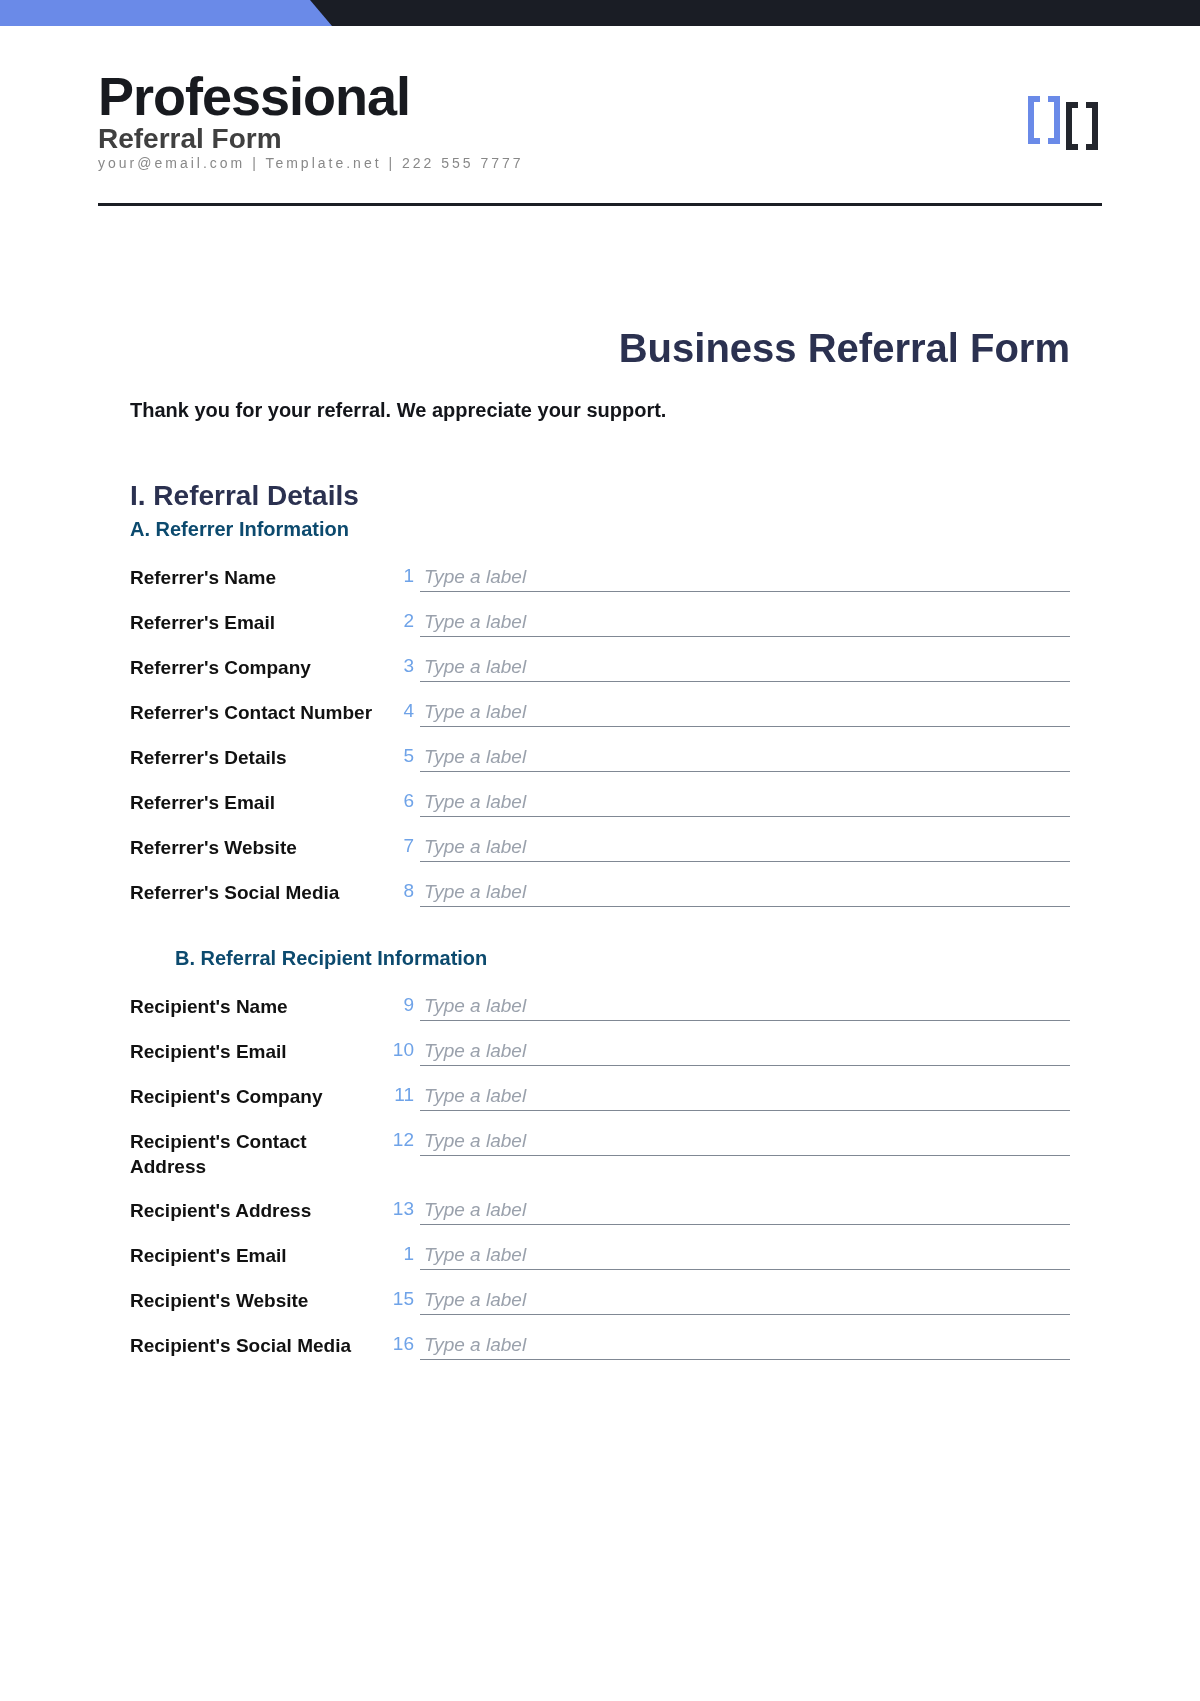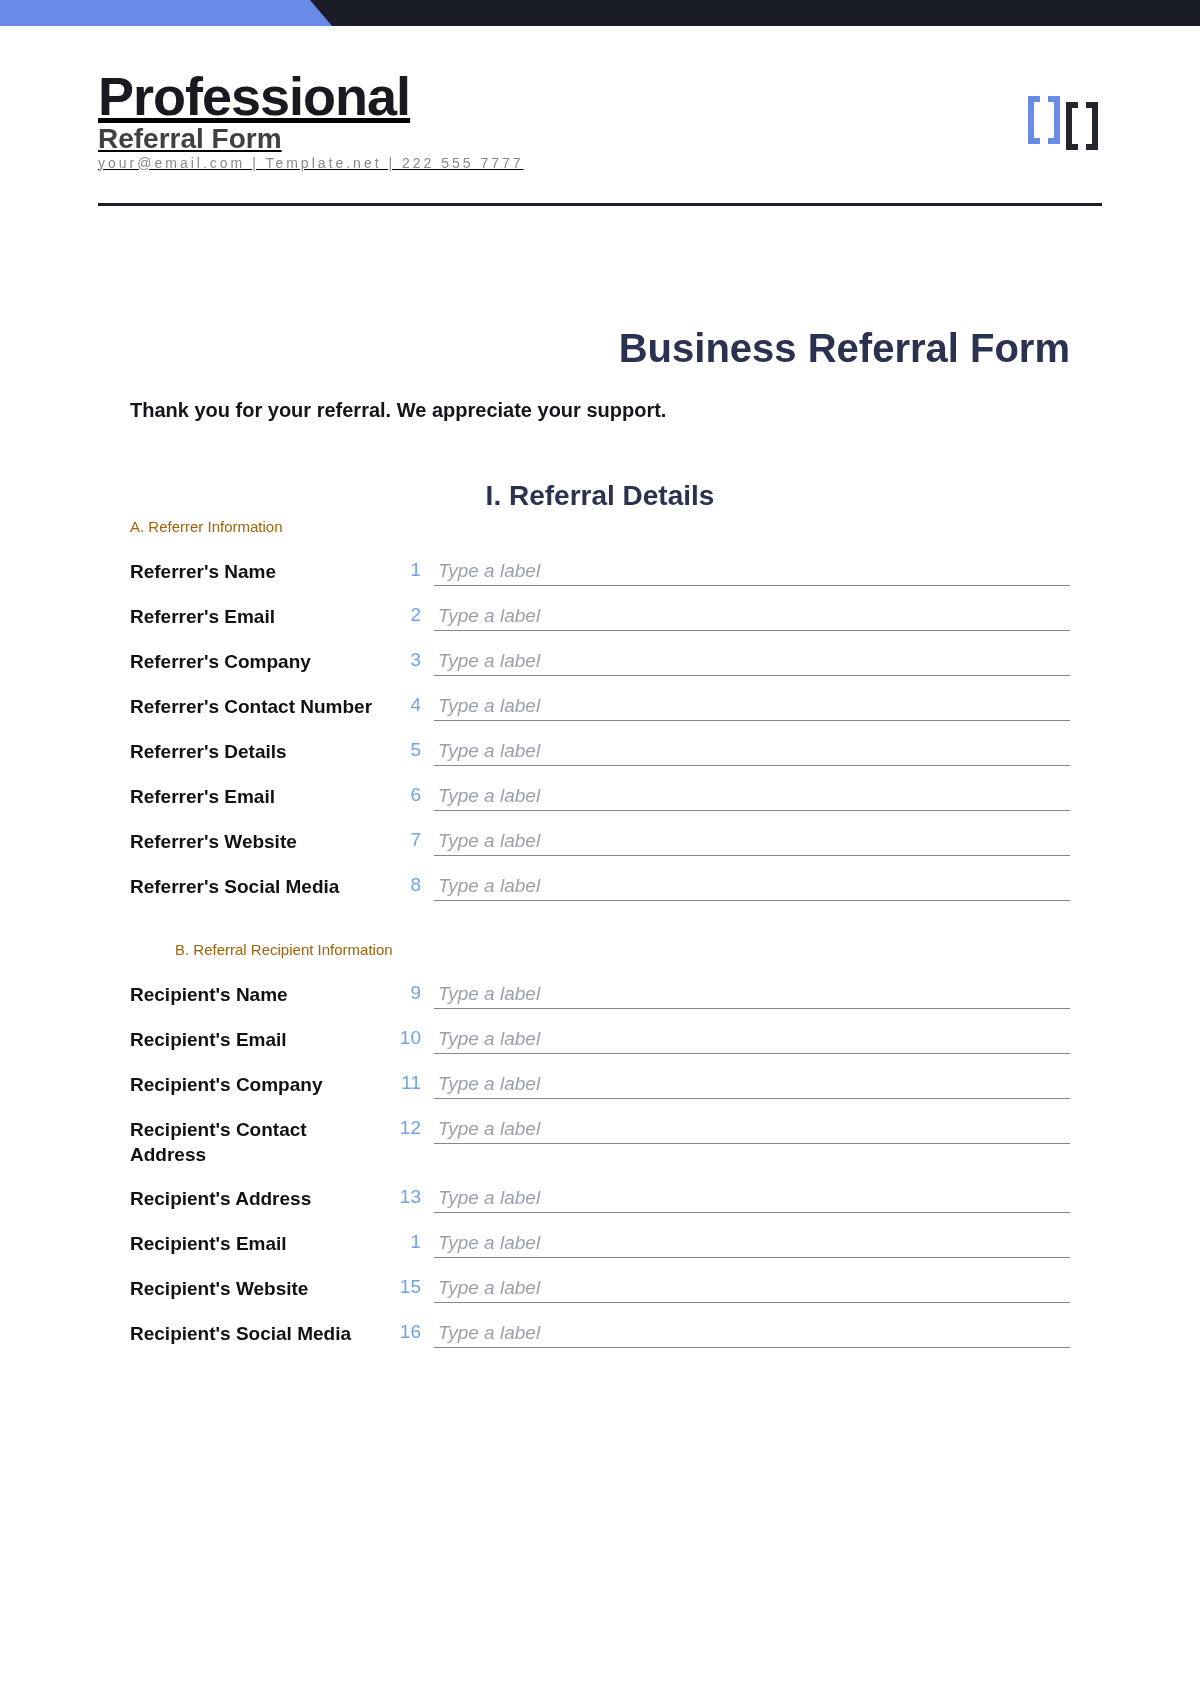--- a/index.html
+++ b/index.html
@@ -25,21 +25,20 @@
   .topbar-accent::after {
     content: "";
     position: absolute;
     left: 100%; top: 0;
     border-top: 26px solid transparent;
     border-left: 22px solid #6a8ae8;
   }
   .header {
     padding: 68px 98px 0 98px;
     position: relative;
-    text-decoration: underline;
   }
   .header-title {
     font-size: 54px;
     font-weight: 800;
     color: #181a1f;
     letter-spacing: -1px;
     line-height: 1.05;
   }
   .header-subtitle {
     font-size: 28px;
@@ -78,35 +77,33 @@
     font-size: 20px;
     font-weight: 700;
     color: #13151a;
     margin-bottom: 58px;
   }
   .section-num {
     font-size: 28px;
     font-weight: 800;
     color: #2b3150;
     margin-bottom: 6px;
-    text-align: center;
   }
   .subsection {
-    font-size: 15px;
-    font-weight: 400;
-    color: #a16207;
+    font-size: 20px;
+    font-weight: 700;
+    color: #0c4a6e;
     margin-bottom: 24px;
     margin-top: 6px;
   }
   .subsection.b { margin-top: 40px; margin-left: 45px; }
   .field-row {
     display: flex;
     align-items: flex-start;
     margin-bottom: 18px;
-    gap: 7px;
   }
   .field-label {
     width: 260px;
     padding-right: 10px;
     font-size: 19px;
     font-weight: 700;
     color: #111;
     line-height: 1.35;
   }
   .field-num {

